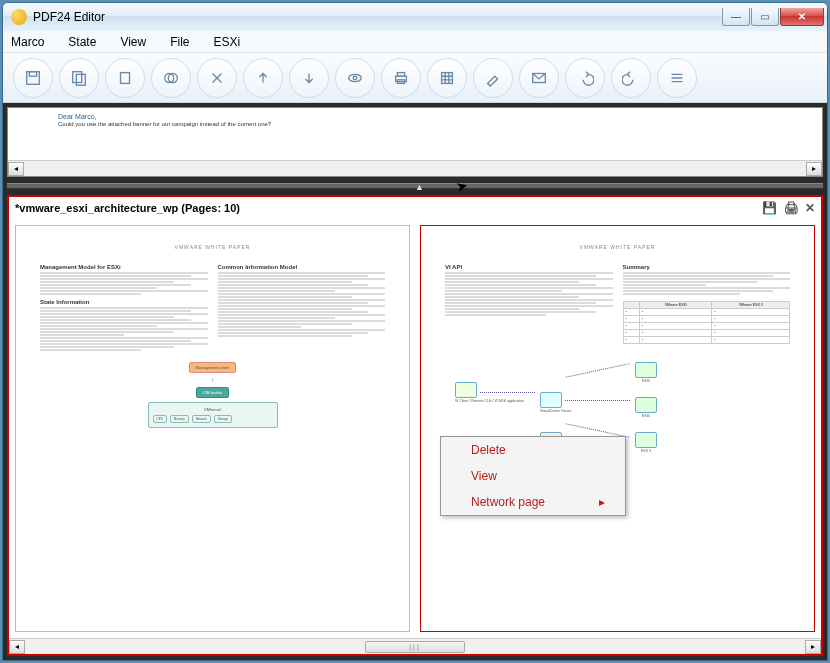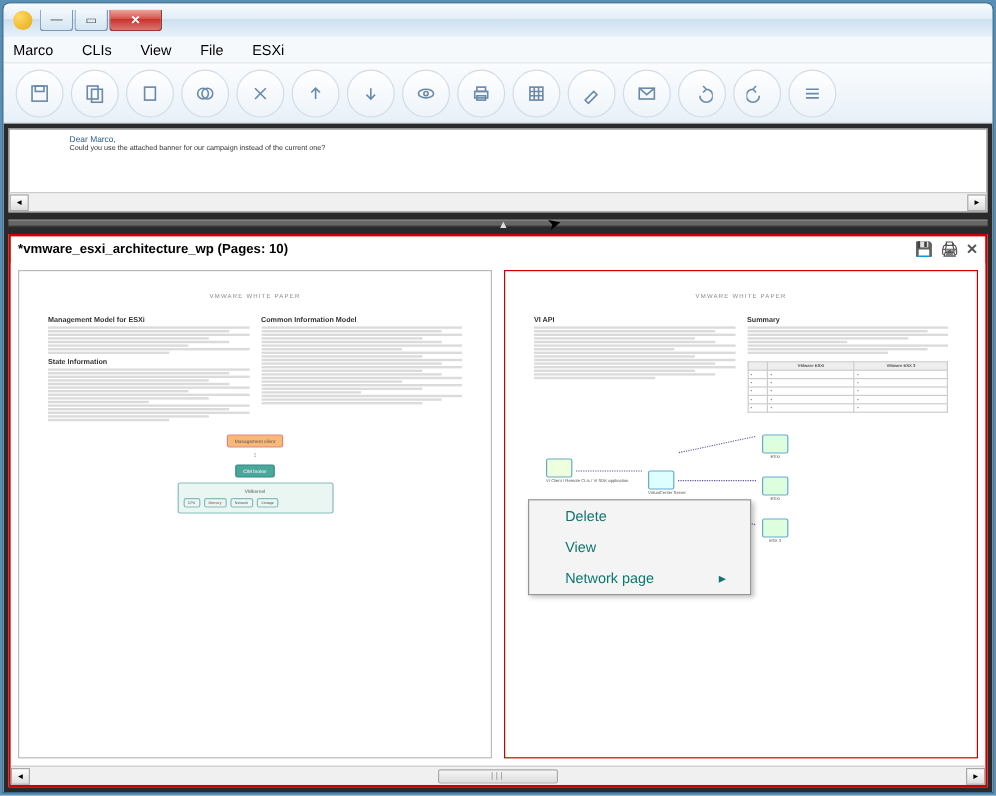--- a/index.html
+++ b/index.html
@@ -57,45 +57,46 @@
 .diagram-right { margin-top: 8px; position: relative; height: 110px; }
 .node { position: absolute; font-size: 3.5px; text-align: center; }
 .srv { width: 22px; height: 16px; background: #dff; border: 1px solid #6ac; border-radius: 2px; }
 .node .lbl { margin-top: 1px; }
 .arrow-line { position: absolute; border-top: 1.5px dotted #55a; }
 
 .p-table { margin-top: 6px; border-collapse: collapse; width: 100%; }
 .p-table td, .p-table th { border: 1px solid #ccc; padding: 1px 2px; font-size: 3.5px; }
 .p-table th { background: #eee; }
 
-.context-menu { position: absolute; left: 440px; top: 416px; width: 186px; background: #f4f4f4; border: 1px solid #969696; box-shadow: 2px 2px 4px rgba(0,0,0,.25); font-size: 12px; color: #0f766e; z-index: 100; }
+.context-menu { position: absolute; left: 440px; top: 436px; width: 186px; background: #f4f4f4; border: 1px solid #969696; box-shadow: 2px 2px 4px rgba(0,0,0,.25); font-size: 12px; color: #b91c1c; z-index: 100; }
 .context-menu .item { padding: 6px 20px 6px 30px; cursor: default; display: flex; justify-content: space-between; align-items: center; }
 .bigcursor { position: absolute; left: 456px; top: 178px; font-size: 14px; color: #000; z-index: 50; transform: rotate(-15deg); pointer-events: none; }
 
 .bottom-scroll { height: 16px; background: #f0f0f0; border-top: 1px solid #ccc; display: flex; align-items: center; }
 .bottom-scroll .arrow { width: 16px; height: 14px; background: linear-gradient(#fff,#ddd); border: 1px solid #aaa; font-size: 8px; text-align: center; line-height: 12px; cursor: pointer; }
 .bottom-scroll .track { flex: 1; display: flex; justify-content: center; }
 .bottom-scroll .thumb { width: 100px; height: 12px; background: linear-gradient(#f6f6f6,#ddd); border: 1px solid #aaa; border-radius: 2px; display: flex; align-items: center; justify-content: center; font-size: 7px; color: #888; letter-spacing: 2px; }
 </style>
 </head>
 <body>
 
 <div class="window">
   <div class="titlebar">
     <div class="titlebar-icon"></div>
+    <div class="titlebar-text">PDF24 Editor</div>
     <div class="win-btns">
       <div class="win-btn">—</div>
       <div class="win-btn">▭</div>
       <div class="win-btn close">✕</div>
     </div>
   </div>
 
   <div class="menubar">
     <span>Marco</span>
-    <span>CLIs</span>
+    <span>State</span>
     <span>View</span>
     <span>File</span>
     <span>ESXi</span>
   </div>
 
   <div class="toolbar">
     <div class="tool-btn">
         <svg viewBox="0 0 20 20">
           <rect x="3" y="3" width="14" height="14"></rect>
           <rect x="6" y="3" width="8" height="5"></rect>

